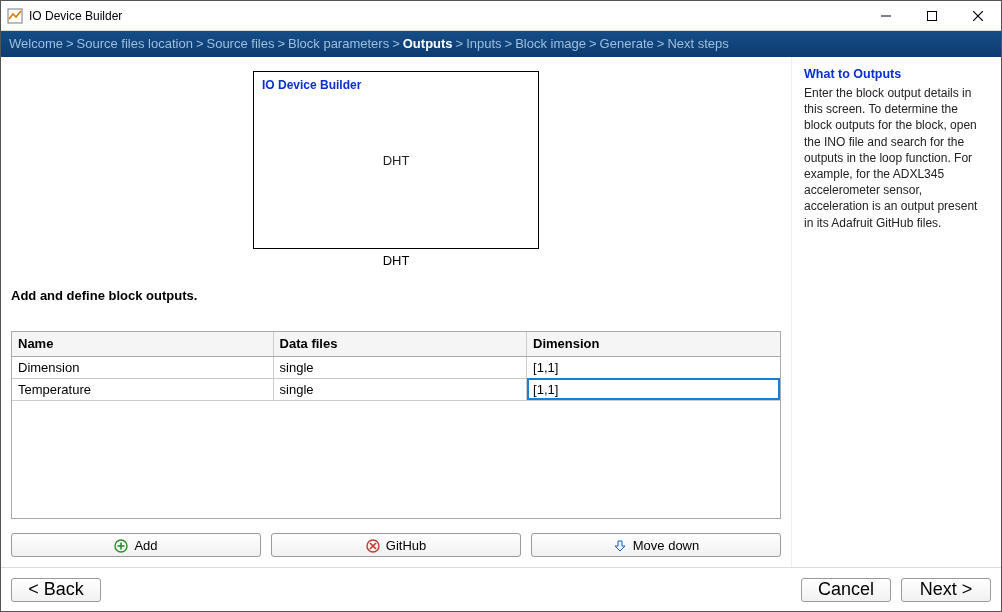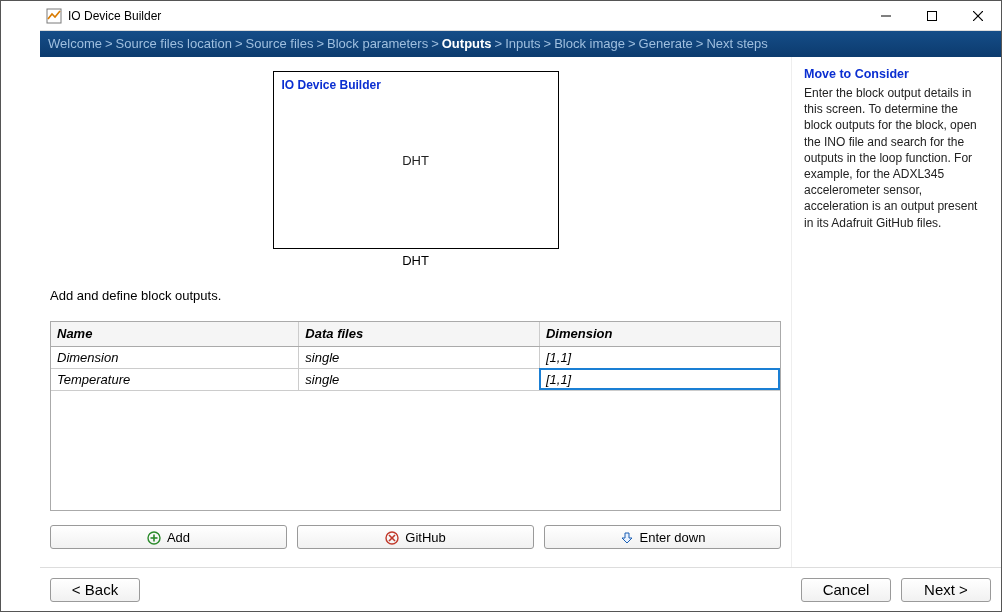--- a/index.html
+++ b/index.html
@@ -11,21 +11,20 @@
     height: 612px;
     overflow: hidden;
   }
   .window {
     width: 1002px;
     height: 612px;
     background: #fff;
     border: 1px solid #555;
     display: flex;
     flex-direction: column;
-    padding-left: 39px;
   }
   .titlebar {
     height: 30px;
     background: #fff;
     display: flex;
     align-items: center;
     padding-left: 6px;
     border-bottom: 1px solid #ddd;
   }
   .titlebar .app-icon {
@@ -114,36 +113,35 @@
     font-size: 13px;
     color: #222;
   }
   .preview-caption {
     text-align: center;
     font-size: 13px;
     margin-top: 4px;
   }
 
   .section-heading {
-    font-weight: normal;
-    font-size: 13px;
-    margin-bottom: 18px;
+    font-weight: bold;
+    font-size: 13px;
+    margin-bottom: 28px;
   }
 
   .table-container {
     border: 1px solid #aaa;
     height: 190px;
     overflow: auto;
     background: #fff;
   }
   table.outputs {
     width: 100%;
     border-collapse: collapse;
     font-size: 13px;
-    font-style: italic;
   }
   table.outputs th {
     text-align: left;
     font-weight: bold;
     background: #f5f5f5;
     border-bottom: 1px solid #aaa;
     border-right: 1px solid #ccc;
     padding: 4px 6px;
     height: 24px;
   }
@@ -190,21 +188,21 @@
     padding: 0 10px;
     gap: 10px;
   }
   .footer .spacer { flex: 1; }
   .footer .fbtn {
     min-width: 90px;
     height: 24px;
     border: 1px solid #9a9a9a;
     border-radius: 3px;
     background: linear-gradient(#ffffff, #f1f1f1);
-    font-size: 15px;
+    font-size: 18px;
     display: flex;
     align-items: center;
     justify-content: center;
     cursor: pointer;
     padding: 0 14px;
   }
 
   .icon-svg { display: inline-block; vertical-align: middle; }
 </style>
 </head>
@@ -301,28 +299,28 @@
               </svg>
           </span>
           <span>GitHub</span>
         </div>
         <div class="btn">
           <span>
             <svg class="icon-svg" width="14" height="14" viewBox="0 0 14 14">
                 <path d="M7 12 L2 7 L5 7 L5 2 L9 2 L9 7 L12 7 Z" fill="#eaf3ff" stroke="#1a5fb4" stroke-width="1"></path>
               </svg>
           </span>
-          <span>Enter down</span>
+          <span>Move down</span>
         </div>
       </div>
 
     </div>
 
     <div class="side-pane">
-      <div class="side-title">Move to Consider</div>
+      <div class="side-title">What to Outputs</div>
       <div class="side-text">Enter the block output details in this screen. To determine the block outputs for the block, open the INO file and search for the outputs in the loop function. For example, for the ADXL345 accelerometer sensor, acceleration is an output present in its Adafruit GitHub files.</div>
     </div>
   </div>
 
   <div class="footer">
     <div class="fbtn">
       <span>&lt; Back</span>
     </div>
     <div class="spacer"></div>
     <div class="fbtn">

